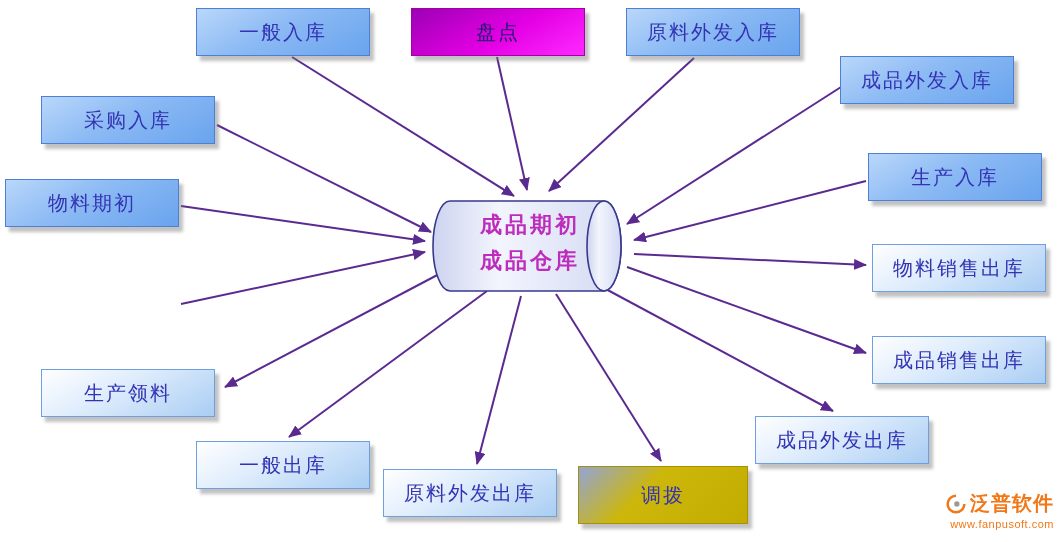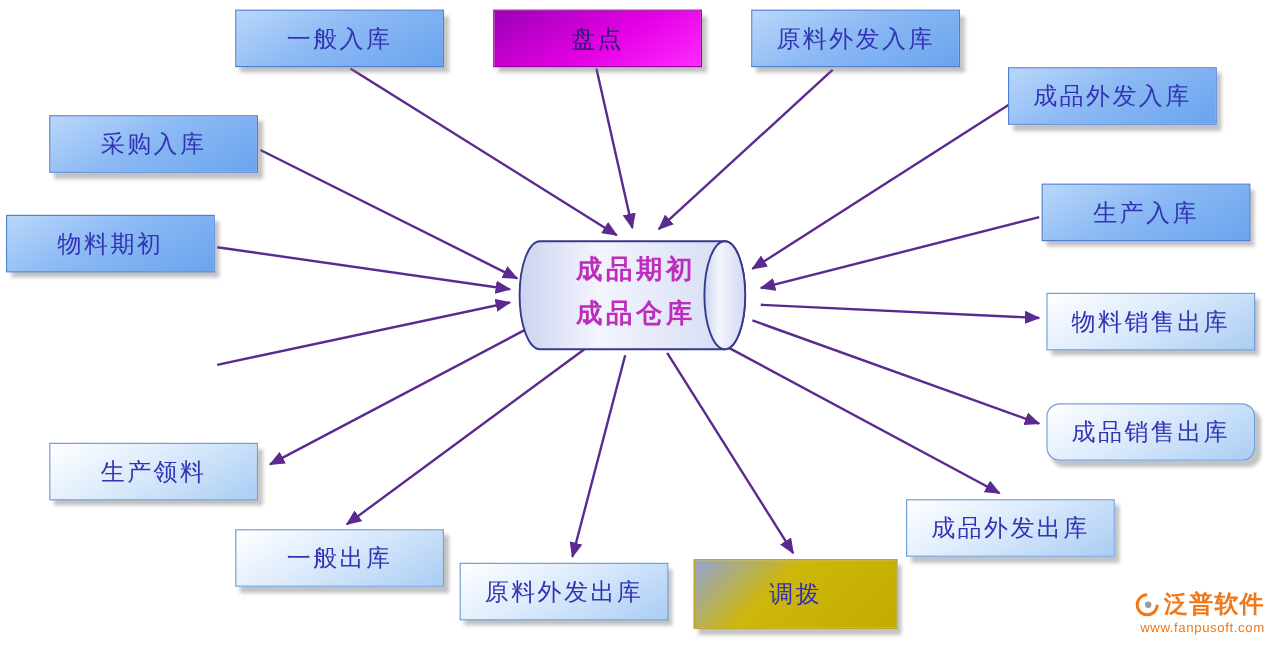--- a/index.html
+++ b/index.html
@@ -138,21 +138,21 @@
   </div>
 
   <div class="node blue" style="left:196px; top:8px;">一般入库</div>
   <div class="node magenta" style="left:411px; top:8px;">盘点</div>
   <div class="node blue" style="left:626px; top:8px;">原料外发入库</div>
   <div class="node blue" style="left:840px; top:56px;">成品外发入库</div>
   <div class="node blue" style="left:41px;  top:96px;">采购入库</div>
   <div class="node blue" style="left:868px; top:153px;">生产入库</div>
   <div class="node blue" style="left:5px;   top:179px;">物料期初</div>
   <div class="node light" style="left:872px; top:244px;">物料销售出库</div>
-  <div class="node light" style="left:872px; top:336px;border-radius:11px;">成品销售出库</div>
+  <div class="node light" style="left:872px; top:336px;">成品销售出库</div>
   <div class="node light" style="left:41px;  top:369px;font-family:Liberation Mono, monospace;">生产领料</div>
   <div class="node light" style="left:755px; top:416px;">成品外发出库</div>
   <div class="node light" style="left:196px; top:441px;">一般出库</div>
   <div class="node light" style="left:383px; top:469px;">原料外发出库</div>
   <div class="node gold" style="left:578px; top:466px;">调拨</div>
 
   <div id="watermark">
     <div class="brand-row">
       <span style="display:inline-flex;">
         <svg width="20" height="20" viewBox="0 0 24 24">

